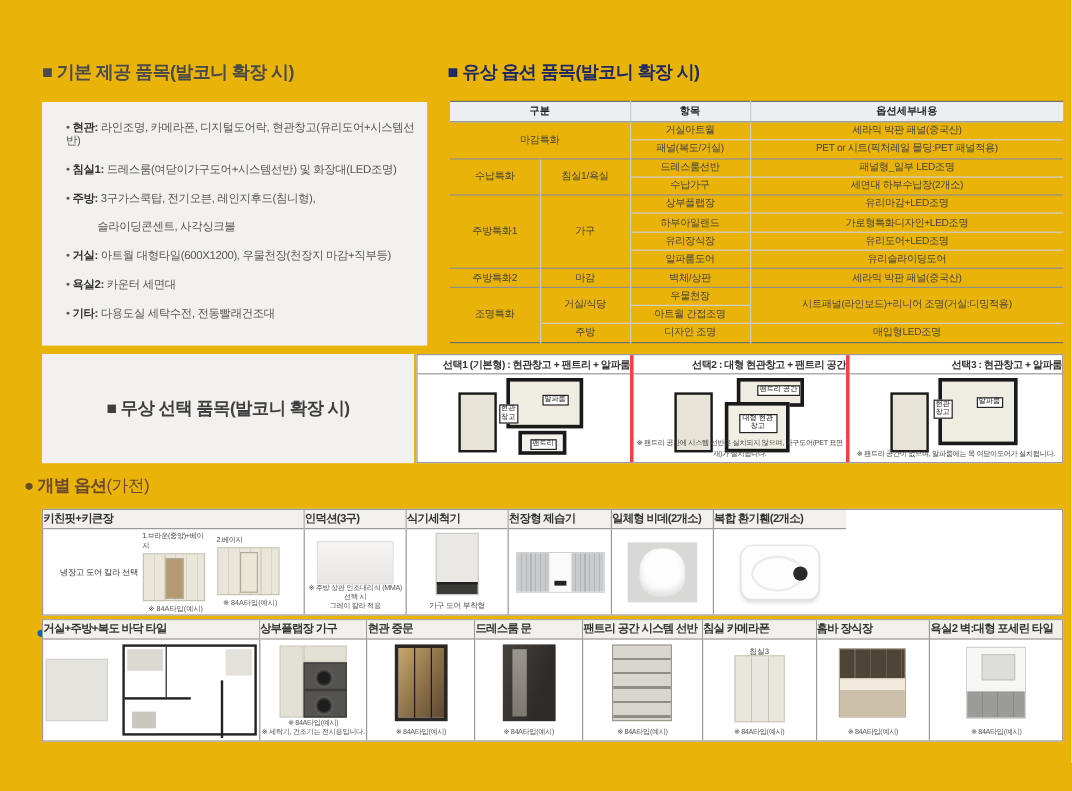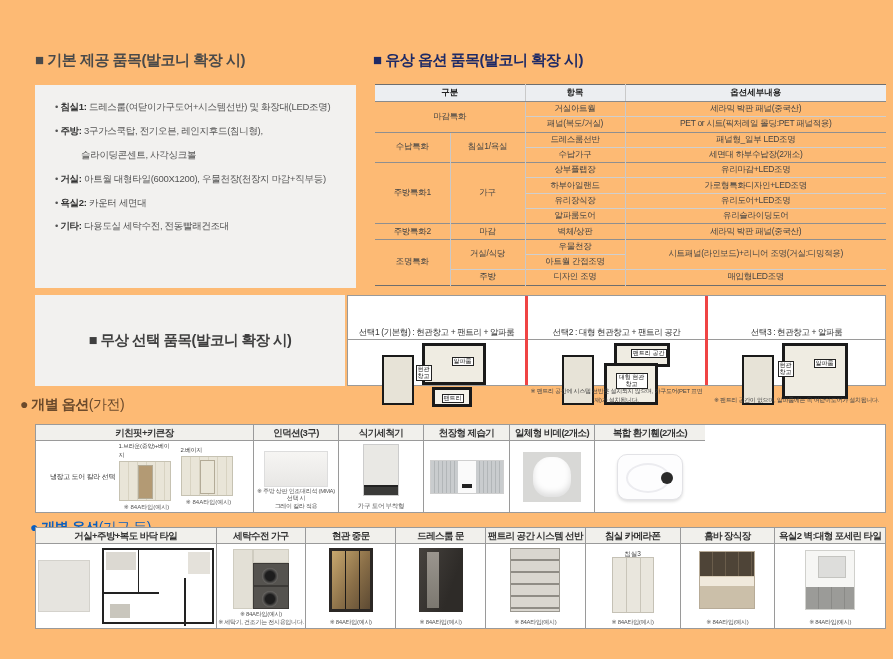--- a/index.html
+++ b/index.html
@@ -1,18 +1,18 @@
 <!DOCTYPE html>
 <html><head>
 <meta charset="utf-8">
 <style>
   * { margin:0; padding:0; box-sizing:border-box; }
   html,body { background:#fff; }
   #page {
-    position:relative; width:893px; height:659px; background:#fdba74;
+    position:relative; width:893px; height:659px; background:#eab308;
     font-family:"Liberation Sans","DejaVu Sans",sans-serif; color:#333; overflow:hidden;
   }
   .abs { position:absolute; }
 
   
   .sec-title { font-size:15px; font-weight:bold; letter-spacing:-0.5px; }
   #basic-title { left:35px; top:51px; color:#4a4a4a; }
   #paid-title  { left:373px; top:51px; color:#1e2a66; }
   #app-title   { left:20px; top:396px; font-size:14px; color:#6b4a2c;text-align:right; }
   #fur-title   { left:30px; top:519px; font-size:14px; color:#0a5fc0; }
@@ -36,22 +36,22 @@
   #paid-table th:first-child, #paid-table td.first { border-left:none; }
   #paid-table tr.gsep td { border-top:1px solid #8f8f8f; }
 
   
   #free-box { left:35px; top:295px; width:310px; height:91px; background:#f2f1ef;
     display:flex; align-items:center; justify-content:center; }
   #free-box .t { font-size:14.5px; font-weight:bold; color:#3f3f3f; letter-spacing:-0.5px; }
   #free-grid { left:347px; top:295px; width:539px; height:91px; display:flex; border:1px solid #9a9a9a; background:#fff; }
   .opt { flex:1; border-left:3px solid #ef4444; display:flex; flex-direction:column; }
   .opt:first-child { border-left:none; }
-  .opt-h { height:16px; line-height:16px; text-align:center; font-size:8.5px; font-weight:normal;
-    color:#333; border-bottom:1px solid #9a9a9a; letter-spacing:-0.4px;margin-top:28px; }
+  .opt-h { height:16px; line-height:16px; text-align:right; font-size:8.5px; font-weight:bold;
+    color:#333; border-bottom:1px solid #9a9a9a; letter-spacing:-0.4px; }
   .opt-b { flex:1; position:relative; }
   .opt-note { position:absolute; bottom:2px; left:1px; right:1px; text-align:center;
     font-size:6px; color:#444; letter-spacing:-0.3px; }
 
   
   .plan { position:relative; width:118px; height:64px; margin:3px auto 0; }
   .room { position:absolute; border:3px solid #1a1a1a; background:#efece2; }
   .entry { position:absolute; border:2px solid #1a1a1a; background:#e7e3d7; }
   .chip { position:absolute; background:#fff; border:1px solid #222; font-size:6px; line-height:1.15;
     padding:0 1px; color:#111; text-align:center; word-break:break-all; }
@@ -60,25 +60,25 @@
   .p1-ent  { left:4px; top:12px; width:32px; height:50px; }
   .p2-top  { right:6px; top:0; width:56px; height:24px; }
   .p2-main { right:18px; top:20px; width:54px; height:42px; background:#f1eee4; }
   .p2-ent  { left:4px; top:12px; width:32px; height:50px; }
   .p3-main { right:8px; top:0; width:66px; height:56px; }
   .p3-ent  { left:4px; top:12px; width:32px; height:50px; }
 
   
   .opt-table { display:flex; border:1px solid #9a9a9a; background:#fff; }
   #app-table { left:35px; top:424px; width:851px; height:89px; }
-  #fur-table { left:35px; top:527px; width:851px; height:102px; }
+  #fur-table { left:35px; top:516px; width:851px; height:102px; }
   .oc { border-left:1px solid #9a9a9a; display:flex; flex-direction:column; }
   .oc:first-child { border-left:none; }
   .oc-h { height:16px; line-height:15px; background:#f1f0ec; border-bottom:1px solid #9a9a9a;
-    text-align:center; font-weight:bold; font-size:9.5px; color:#333; letter-spacing:-0.6px; white-space:nowrap; overflow:hidden; }
+    font-weight:bold; font-size:9.5px; color:#333; letter-spacing:-0.6px; white-space:nowrap; overflow:hidden; }
   .oc-b { flex:1; position:relative; display:flex; align-items:center; justify-content:center; }
   .oc-note { position:absolute; bottom:2px; left:1px; right:1px; text-align:center; font-size:6px; color:#555; letter-spacing:-0.3px; line-height:1.25; }
   .oc-cap { position:absolute; bottom:3px; left:0; right:0; text-align:center; font-size:7px; color:#444; }
 
   
   .kit-left { width:66px; text-align:center; font-size:7px; color:#333; letter-spacing:-0.3px; }
   .variant { width:56px; margin:0 3px; }
   .v-cap { font-size:6px; color:#444; text-align:left; margin-bottom:1px; letter-spacing:-0.3px; }
   .v-img { position:relative; width:52px; height:40px; border:1px solid #c6c2b2;
     background:repeating-linear-gradient(90deg,#e9e5d8 0 8px,#d8d3c2 8px 9px); }
@@ -149,20 +149,21 @@
     background:#dddddb; border:1px solid #c4c4c0; }
   .bath-floor { flex:1; background:repeating-linear-gradient(90deg,#9b9b98 0 12px,#8a8a87 12px 13px); }
 </style>
 </head>
 <body>
 
 <div id="page">
 
   <div id="basic-title" class="abs sec-title">■ 기본 제공 품목(발코니 확장 시)</div>
   <div id="basic-box" class="abs">
+    <div class="b-item"><strong>현관:</strong> <span>라인조명, 카메라폰, 디지털도어락, 현관창고(유리도어+시스템선반)</span></div>
     <div class="b-item"><strong>침실1:</strong> <span>드레스룸(여닫이가구도어+시스템선반) 및 화장대(LED조명)</span></div>
     <div class="b-item"><strong>주방:</strong> <span>3구가스쿡탑, 전기오븐, 레인지후드(침니형),</span></div>
     <div class="b-item cont"><span>슬라이딩콘센트, 사각싱크볼</span></div>
     <div class="b-item"><strong>거실:</strong> <span>아트월 대형타일(600X1200), 우물천장(천장지 마감+직부등)</span></div>
     <div class="b-item"><strong>욕실2:</strong> <span>카운터 세면대</span></div>
     <div class="b-item"><strong>기타:</strong> <span>다용도실 세탁수전, 전동빨래건조대</span></div>
   </div>
 
   <div id="paid-title" class="abs sec-title">■ 유상 옵션 품목(발코니 확장 시)</div>
   <table id="paid-table" class="abs">
@@ -371,21 +372,21 @@
           <div class="r2"></div>
           <div class="r3"></div>
           <div class="w1"></div>
           <div class="w2"></div>
           <div class="w3"></div>
         </div>
       </div>
     </div>
 
     <div class="oc" style="width:90px">
-      <div class="oc-h">세탁수전 가구</div>
+      <div class="oc-h">상부플랩장 가구</div>
       <div class="oc-b">
         <div class="wash-img">
           <div class="wash-cab"></div>
           <div class="wash-col">
             <div class="wash-top"></div>
             <div class="wash-u"></div>
             <div class="wash-u"></div>
           </div>
         </div>
         <div class="oc-note"><span>※ 84A타입(예시)</span><br><span>※ 세탁기, 건조기는 전시용입니다.</span></div>

